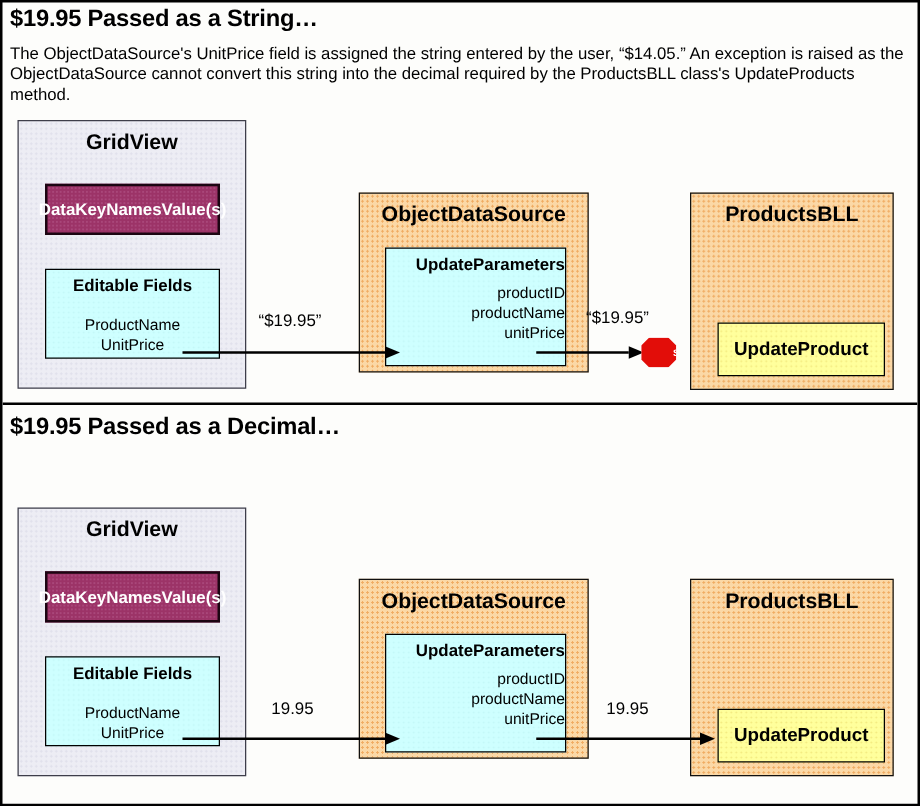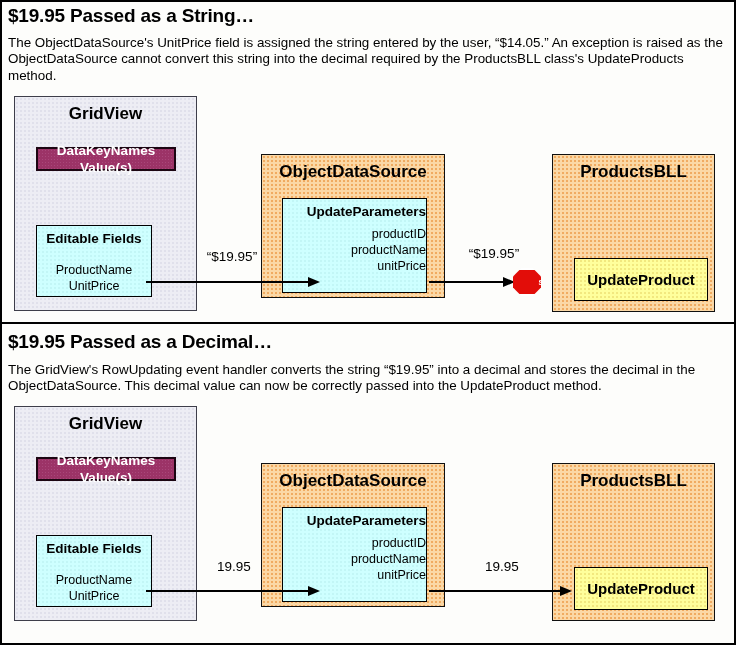--- a/index.html
+++ b/index.html
@@ -40,43 +40,43 @@
   }
   .s1 .gv { top:94px; }
   .s2 .gv { top:82px; }
 
   .box-title {
     position:absolute; top:7px; left:0; width:100%;
     text-align:center; font-weight:bold; font-size:17px;
   }
 
   .dkn {
-    position:absolute; left:21px; top:50px; width:140px; height:24px;
+    position:absolute; left:21px; top:50px; width:140px; height:41px;
     background-color:#9C3367;
     background-image:radial-gradient(#A9477A 26%, rgba(0,0,0,0) 30%);
     background-size:3px 3px;
     border:2px solid #1C0512;
     color:#fff; font-weight:bold; font-size:13.5px; line-height:17px;
-    display:flex; flex-direction:column; align-items:center; justify-content:center;
+    display:flex; flex-direction:row; align-items:center; justify-content:center;
     text-align:center;
   }
 
   .ef {
-    position:absolute; left:21px; top:128px; width:116px; height:72px;
+    position:absolute; left:21px; top:118px; width:140px; height:72px;
     background-color:#CEFFFF;
     background-image:radial-gradient(#C2F6F6 26%, rgba(0,0,0,0) 30%);
     background-size:4px 4px;
     border:1px solid #000;
     text-align:center;
   }
   .ef-title { font-weight:bold; font-size:13.5px; margin-top:5px; }
   .ef-fields { margin-top:16px; font-size:12.5px; line-height:16px; }
 
   .ods {
-    position:absolute; left:259px; width:184px; height:144px;
+    position:absolute; left:285px; width:184px; height:144px;
     border:1px solid #101010;
   }
   .orange {
     background-color:#FBD8A6;
     background-image:radial-gradient(#F0AB61 28%, rgba(0,0,0,0) 32%);
     background-size:4px 4px;
   }
   .s1 .ods { top:152px; }
   .s2 .ods { top:139px; }
 
@@ -191,21 +191,20 @@
     <div class="arrow arrow-2"></div>
     <div class="arrow-label label-2">“$19.95”</div>
 
     <div class="stop">
       <div class="stop-inner">STOP</div>
     </div>
   </div>
 
   <div class="section s2">
     <div class="heading">$19.95 Passed as a Decimal…</div>
-    <div class="desc">The GridView's RowUpdating event handler converts the string “$19.95” into a decimal and stores the decimal in the ObjectDataSource. This decimal value can now be correctly passed into the UpdateProduct method.</div>
 
     <div class="gv">
       <div class="box-title">GridView</div>
       <div class="dkn">
         <span>DataKeyNames</span>
         <span>Value(s)</span>
       </div>
       <div class="ef">
         <div class="ef-title">Editable Fields</div>
         <div class="ef-fields">

